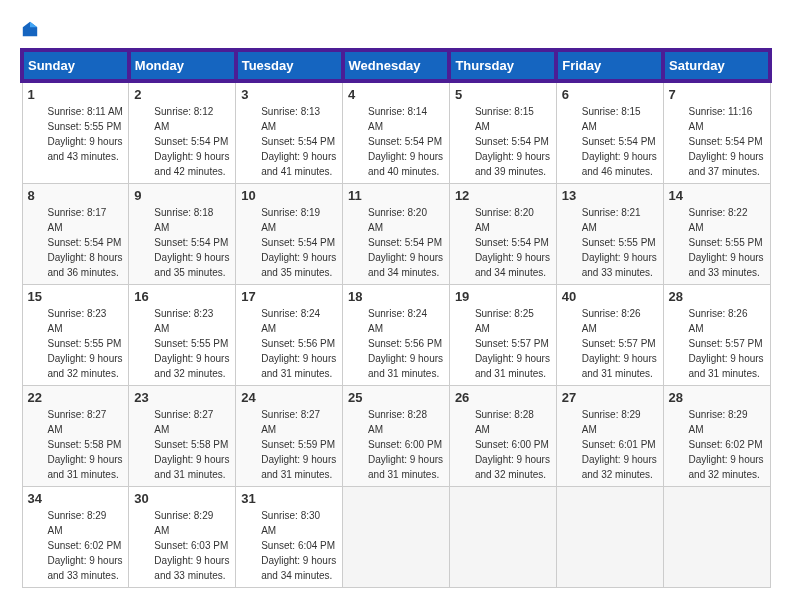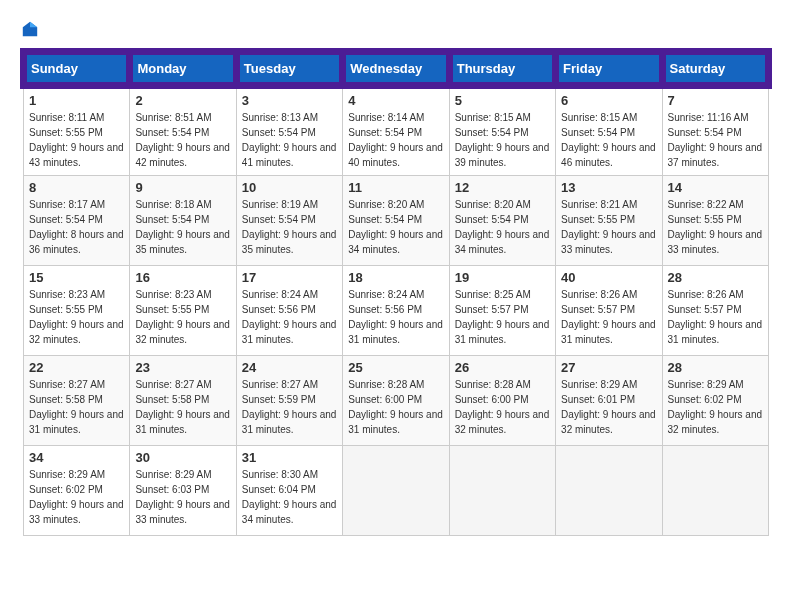--- a/index.html
+++ b/index.html
@@ -49,21 +49,21 @@
       width: 100%;
       border-collapse: collapse;
     }
     .calendar th {
       background-color: #1565c0;
       color: white;
       padding: 6px 4px;
       text-align: left;
       font-size: 13px;
       font-weight: bold;
-      border: 7px solid #4c1d95;
+      border: 4px solid #4c1d95;
     }
     .calendar td {
       border: 1px solid #ccc;
       vertical-align: top;
       padding: 4px 5px;
       font-size: 10.5px;
       color: #333;
       width: calc(100% / 7);
       height: 90px;
     }
@@ -73,20 +73,21 @@
     .day-number {
       font-size: 13px;
       font-weight: bold;
       display: block;
       margin-bottom: 2px;
     }
     .day-info {
       font-size: 10px;
       line-height: 1.5;
       color: #333;
+      margin-left: 20px;
     }
     .row-even td {
       background-color: #f9f9f9;
     }
     .row-odd td {
       background-color: #ffffff;
     }
   </style>
 </head>
 <body>
@@ -126,21 +127,21 @@
         <span class="day-number">1</span>
         <div class="day-info">
           <span>Sunrise: 8:11 AM</span><br>
           <span>Sunset: 5:55 PM</span><br>
           <span>Daylight: 9 hours and 43 minutes.</span>
         </div>
       </td>
         <td>
         <span class="day-number">2</span>
         <div class="day-info">
-          <span>Sunrise: 8:51 AM</span><br>
+          <span>Sunrise: 8:12 AM</span><br>
           <span>Sunset: 5:54 PM</span><br>
           <span>Daylight: 9 hours and 42 minutes.</span>
         </div>
       </td>
         <td>
         <span class="day-number">3</span>
         <div class="day-info">
           <span>Sunrise: 8:13 AM</span><br>
           <span>Sunset: 5:54 PM</span><br>
           <span>Daylight: 9 hours and 41 minutes.</span>

